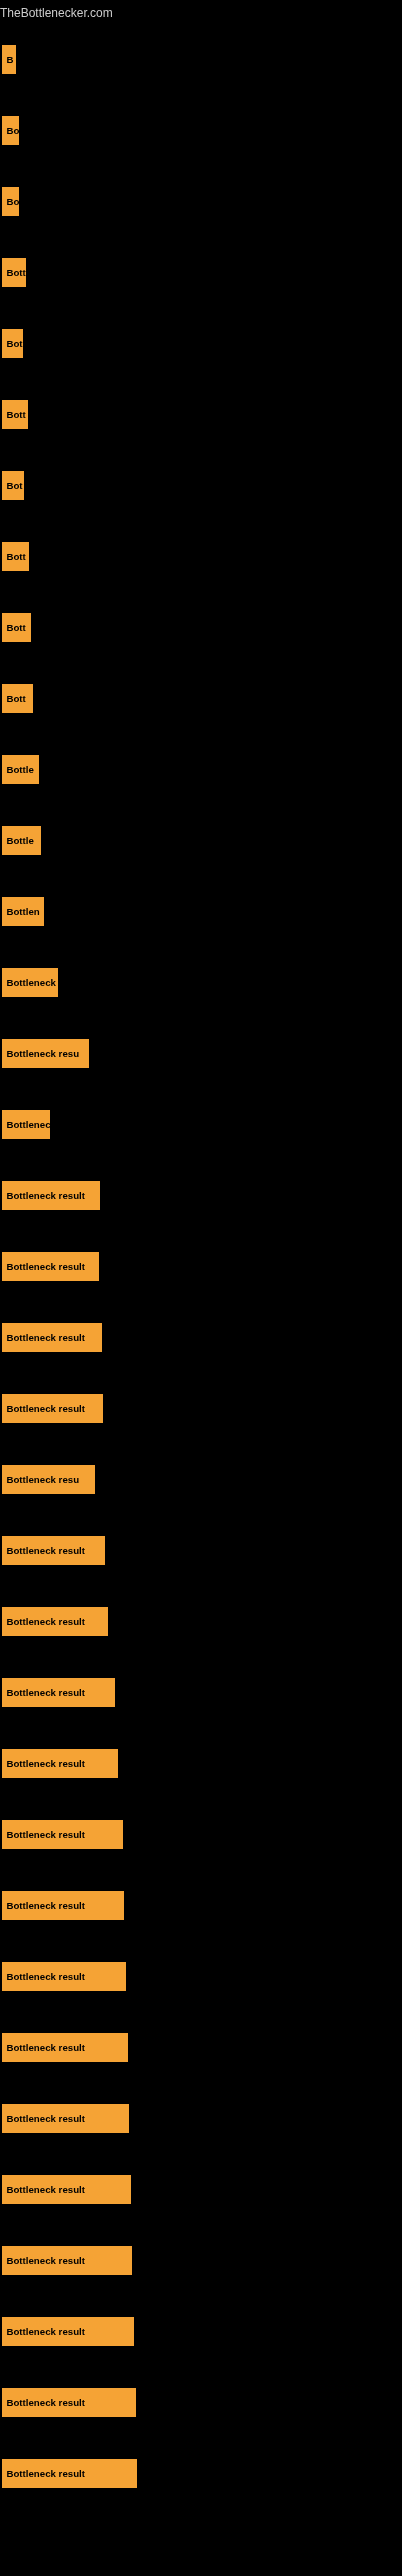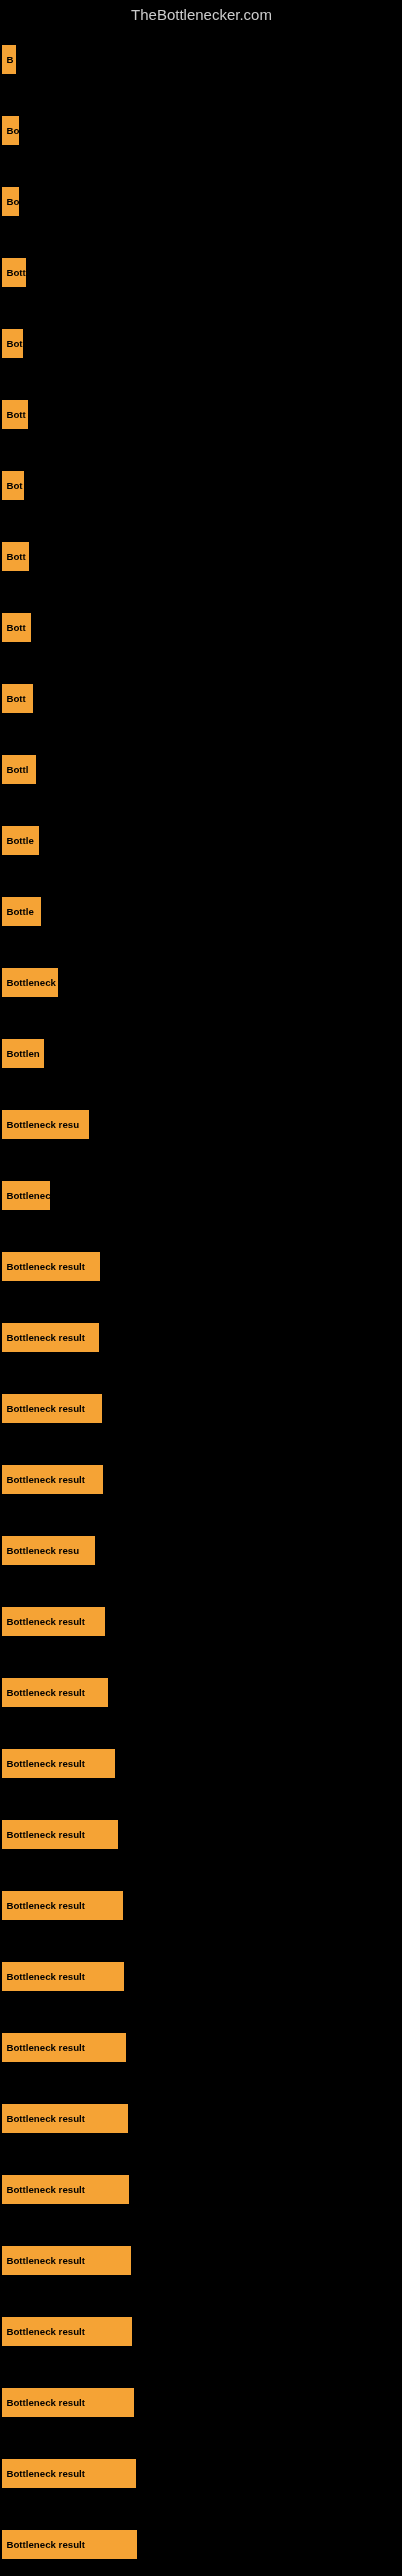--- a/index.html
+++ b/index.html
@@ -11,22 +11,22 @@
     body {
       background-color: #000000;
       width: 403px;
       min-height: 2576px;
       font-family: Arial, sans-serif;
       position: relative;
     }
 
     .site-title {
       color: #cccccc;
-      font-size: 15px;
-      text-align: center;
+      font-size: 12px;
+      text-align: left;
       padding: 6.4px 0 3.2px 0;
       position: absolute;
       top: 0;
       left: 0;
       right: 0;
     }
 
     .bars-container {
       position: absolute;
       top: 24px;
@@ -88,33 +88,30 @@
     <div class="bar-row">
       <div class="bar-label" style="width: 27px;">Bott</div>
     </div>
     <div class="bar-row">
       <div class="bar-label" style="width: 29px;">Bott</div>
     </div>
     <div class="bar-row">
       <div class="bar-label" style="width: 31px;">Bott</div>
     </div>
     <div class="bar-row">
-      <div class="bar-label" style="width: 34px;">Bottl</div>
-    </div>
-    <div class="bar-row">
       <div class="bar-label" style="width: 37px;">Bottle</div>
     </div>
     <div class="bar-row">
       <div class="bar-label" style="width: 39px;">Bottle</div>
     </div>
     <div class="bar-row">
-      <div class="bar-label" style="width: 56px;">Bottleneck</div>
+      <div class="bar-label" style="width: 42px;">Bottlen</div>
     </div>
     <div class="bar-row">
-      <div class="bar-label" style="width: 42px;">Bottlen</div>
+      <div class="bar-label" style="width: 56px;">Bottleneck</div>
     </div>
     <div class="bar-row">
       <div class="bar-label" style="width: 87px;">Bottleneck resu</div>
     </div>
     <div class="bar-row">
       <div class="bar-label" style="width: 48px;">Bottleneck r</div>
     </div>
     <div class="bar-row">
       <div class="bar-label" style="width: 98px;">Bottleneck result</div>
     </div>

